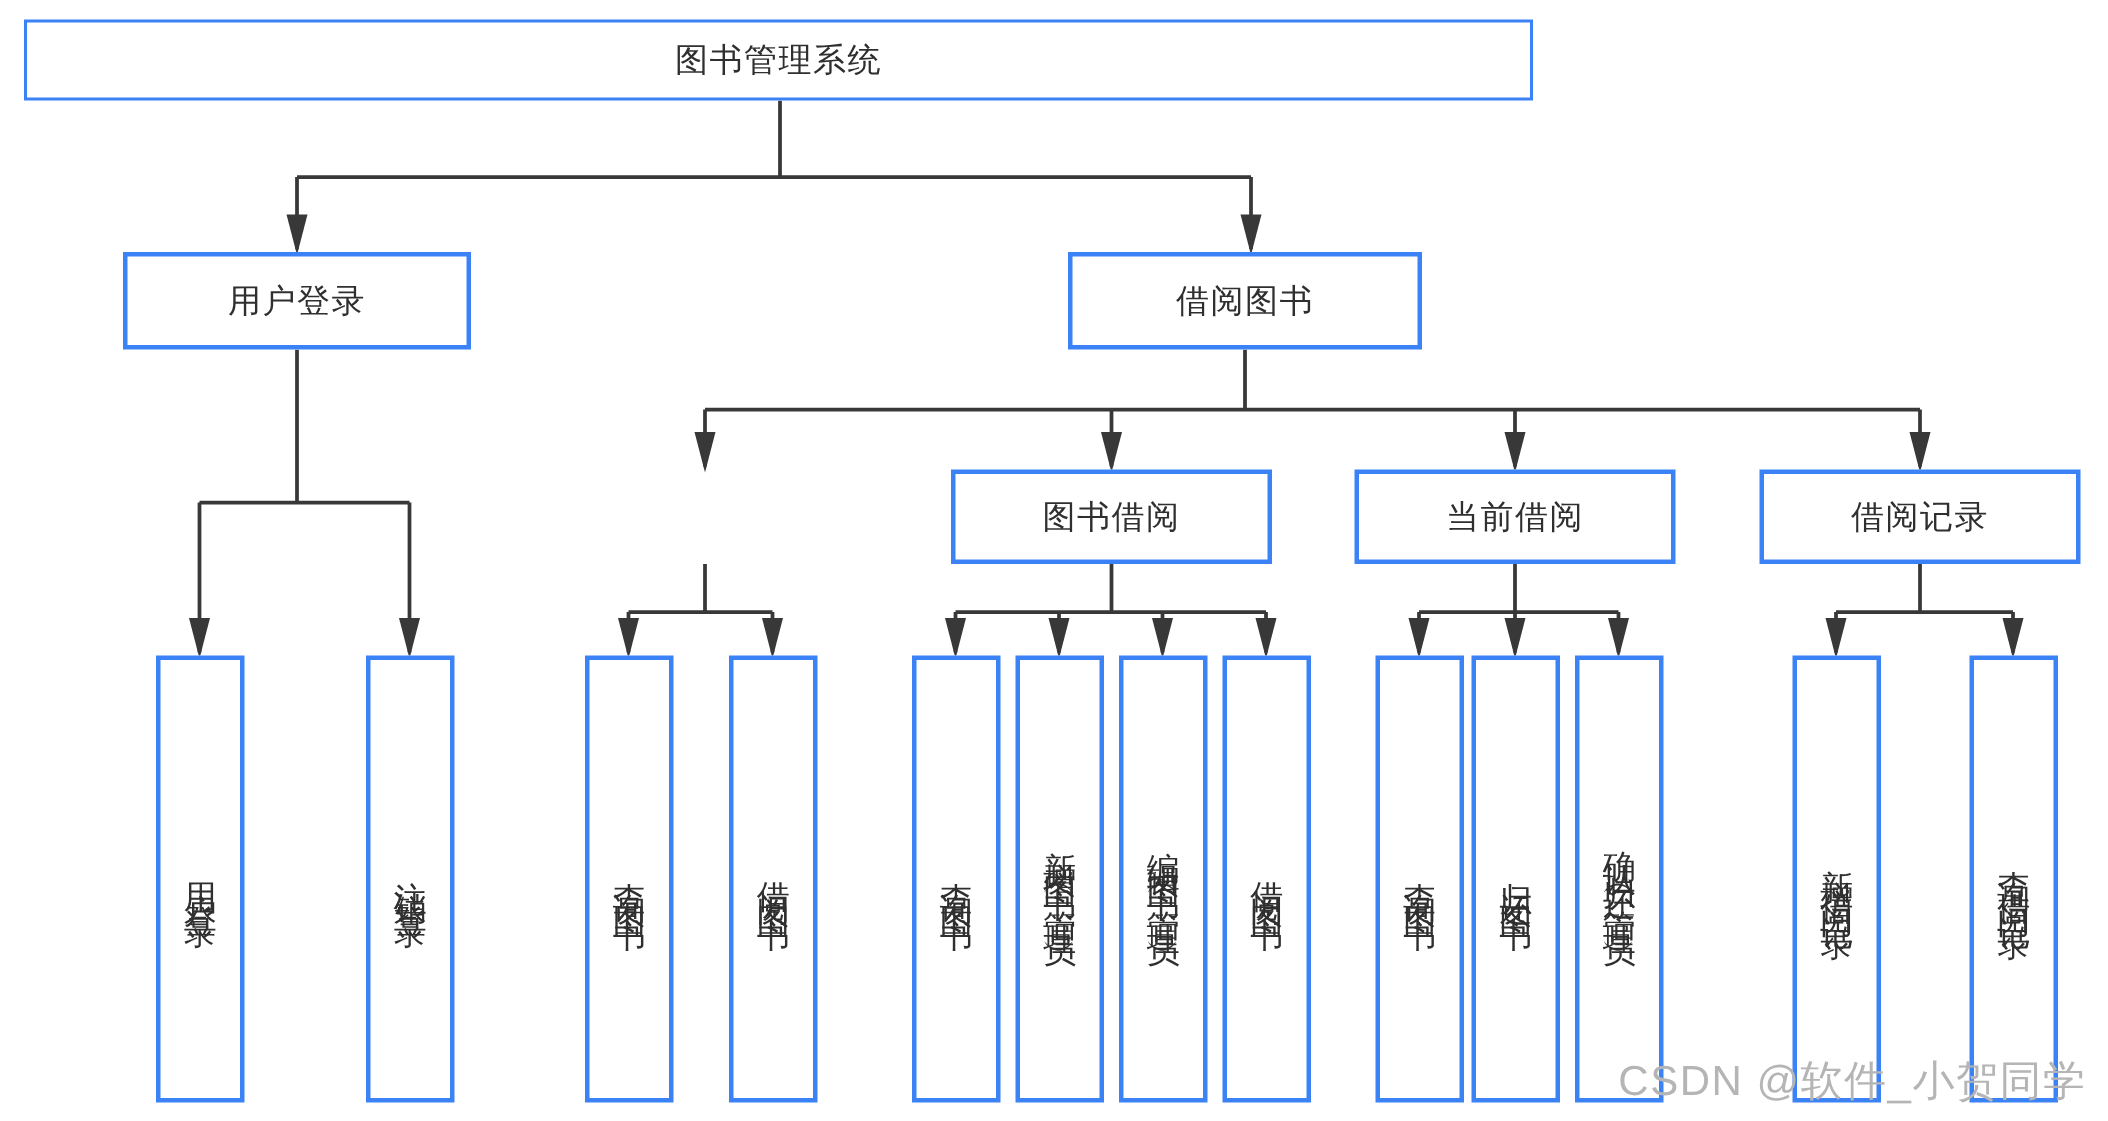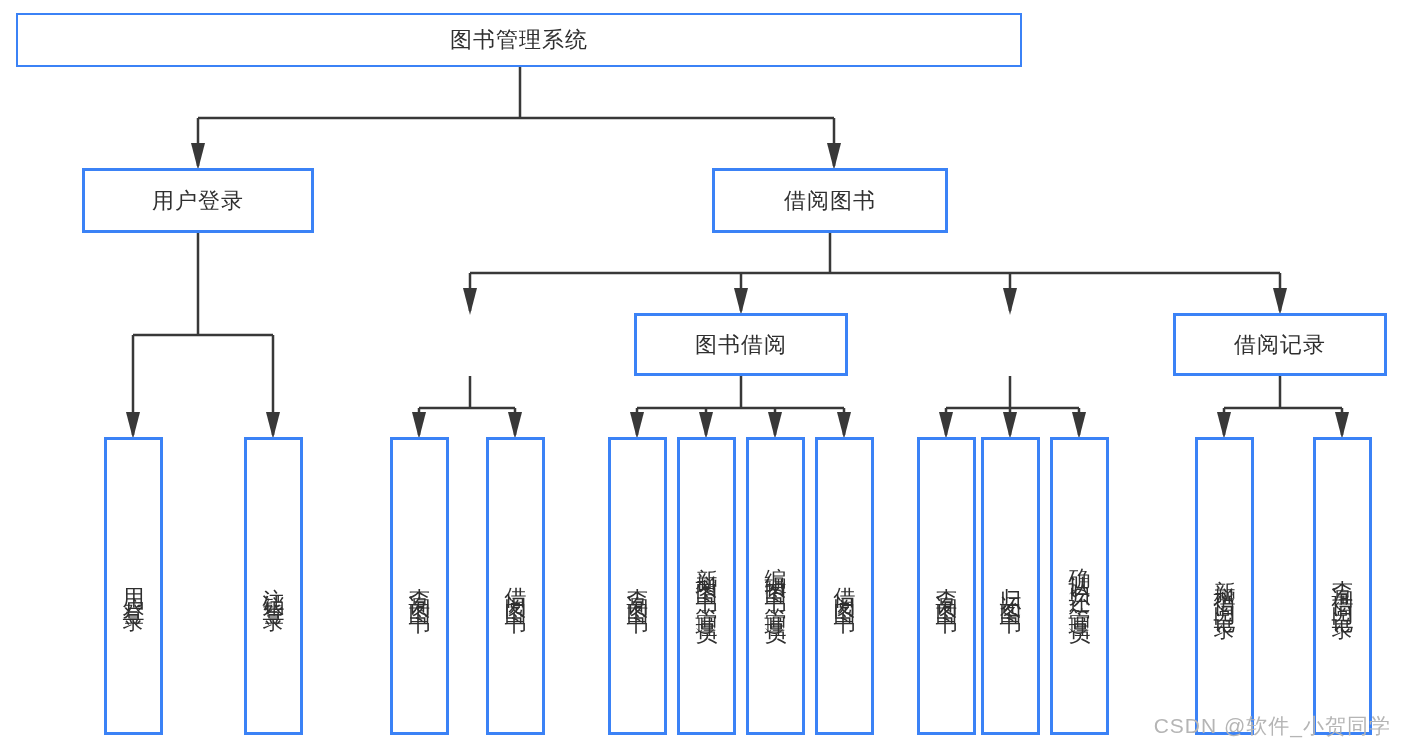--- a/index.html
+++ b/index.html
@@ -27,21 +27,21 @@
   .node-v span{
     writing-mode:vertical-rl;
     text-orientation:mixed;
     letter-spacing:8px;
     line-height:1;
     font-size:22px;
   }
   .watermark{
     position:absolute;
     right:14px;bottom:7px;
-    font-size:21px;
+    font-size:28px;
     color:#b5b5b5;
     letter-spacing:1px;
     white-space:nowrap;
   }
 </style>
 </head>
 <body>
 
 <div class="stage">
 
@@ -99,20 +99,23 @@
   <div class="node" style="left:82px;top:168px;width:232px;height:65px;">
     <span>用户登录</span>
   </div>
   <div class="node" style="left:712px;top:168px;width:236px;height:65px;">
     <span>借阅图书</span>
   </div>
 
   <div class="node" style="left:634px;top:313px;width:214px;height:63px;text-align:right;">
     <span>图书借阅</span>
   </div>
+  <div class="node" style="left:903px;top:313px;width:214px;height:63px;">
+    <span>当前借阅</span>
+  </div>
   <div class="node" style="left:1173px;top:313px;width:214px;height:63px;">
     <span>借阅记录</span>
   </div>
 
   <div class="node node-v" style="left:104px;top:437px;width:59px;height:298px;">
     <span>用户登录</span>
   </div>
   <div class="node node-v" style="left:244px;top:437px;width:59px;height:298px;">
     <span>注销登录</span>
   </div>

